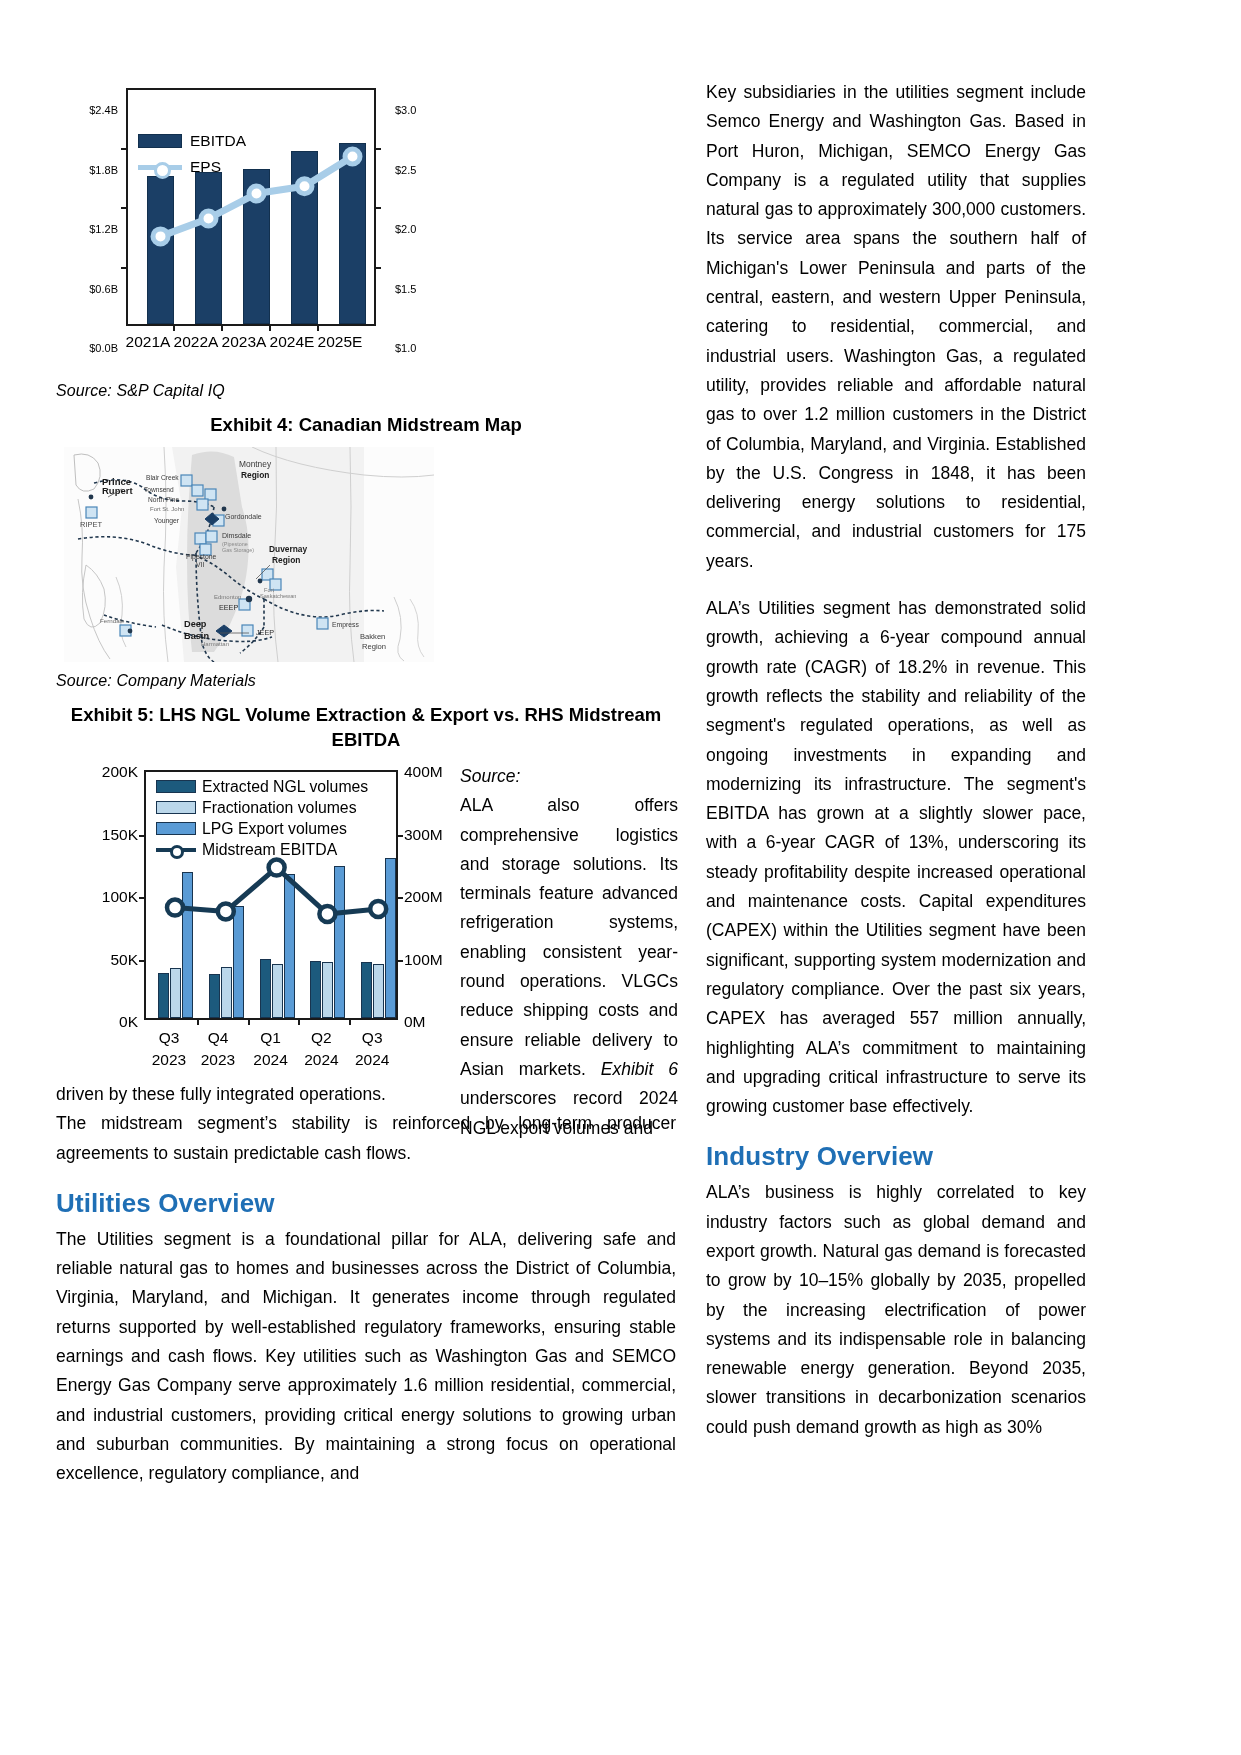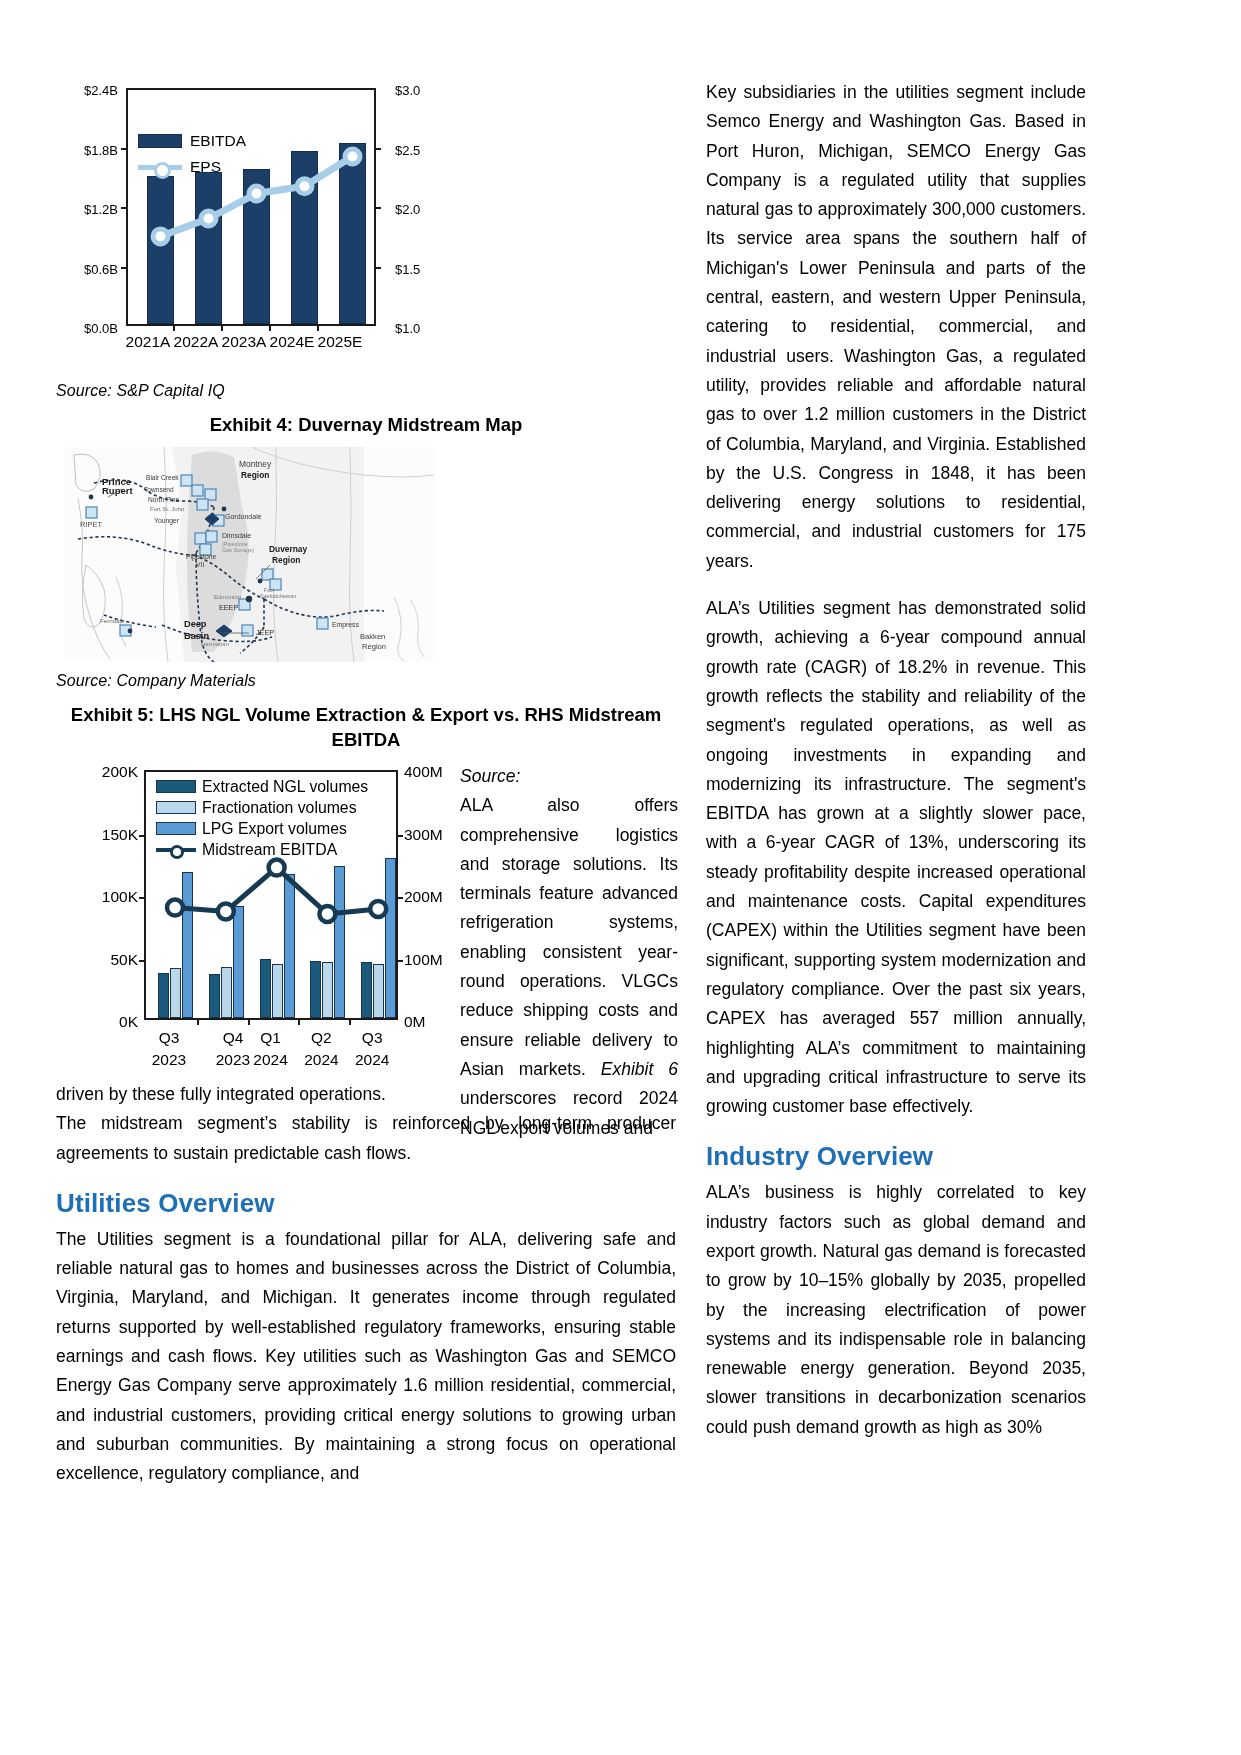--- a/index.html
+++ b/index.html
@@ -60,24 +60,25 @@
   .chart1-wrap { position: relative; width: 390px; height: 300px; margin-left: 0; }
   .c1-plot {
     position: absolute;
     left: 70px; top: 10px;
     width: 250px; height: 238px;
     border: 2.5px solid #1a1a1a;
     background: #fff;
   }
   .c1-ylab, .c1-y2lab {
     position: absolute;
-    font-size: 13px;
+    font-size: 11px;
     text-align: right;
     width: 62px;
     transform: translateY(-50%);
+    margin-top: 20px;
   }
   .c1-ylab { left: 0px; }
   .c1-y2lab { left: 339px; text-align: left; width: 60px; }
   .c1-xlab {
     position: absolute;
     top: 255px;
     font-size: 15.5px;
     text-align: center;
     width: 56px;
     transform: translateX(-50%);
@@ -237,21 +238,21 @@
 
       <div class="c1-xlab" style="left:92px">2021A</div>
       <div class="c1-xlab" style="left:140px">2022A</div>
       <div class="c1-xlab" style="left:188px">2023A</div>
       <div class="c1-xlab" style="left:236px">2024E</div>
       <div class="c1-xlab" style="left:284px">2025E</div>
     </div>
 
     <div class="src">Source: S&amp;P Capital IQ</div>
 
-    <h3 class="exh">Exhibit 4: Duvernay Midstream Map</h3>
+    <h3 class="exh">Exhibit 4: Canadian Midstream Map</h3>
 
     <div class="map-box">
       <svg width="370" height="215" viewBox="0 0 370 215">
         <rect x="0" y="0" width="370" height="215" fill="#fcfcfc"></rect>
 
         <path d="M108 0 L118 60 L112 120 L120 215 L300 215 L300 0 Z" fill="#f2f2f2"></path>
         <path d="M128 8 Q150 0 170 10 L178 60 Q190 95 180 140 Q168 180 150 205 L128 205 Q118 120 128 8 Z" fill="#dcdcdc"></path>
 
         <path d="M10 8 Q26 4 34 16 Q40 30 30 42 Q18 48 12 38 Z" fill="none" stroke="#bfbfbf" stroke-width="1"></path>
         <path d="M14 52 Q20 80 18 110 Q16 140 26 170 Q34 196 46 212" fill="none" stroke="#c6c6c6" stroke-width="1"></path>
@@ -424,21 +425,21 @@
               <span class="swl"></span>
               <span>Midstream EBITDA</span>
             </div>
           </div>
         </div>
 
         <div class="c2-xlab" style="left:113px">
           <div>Q3</div>
           <div>2023</div>
         </div>
-        <div class="c2-xlab" style="left:177px">
+        <div class="c2-xlab" style="left:162px">
           <div>Q4</div>
           <div>2023</div>
         </div>
         <div class="c2-xlab" style="left:214.6px">
           <div>Q1</div>
           <div>2024</div>
         </div>
         <div class="c2-xlab" style="left:265.4px">
           <div>Q2</div>
           <div>2024</div>

